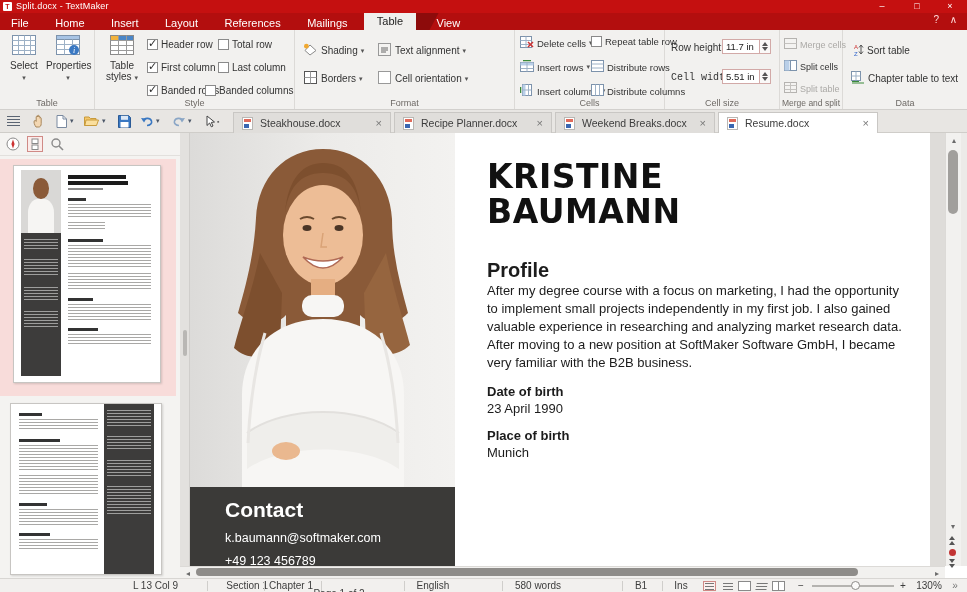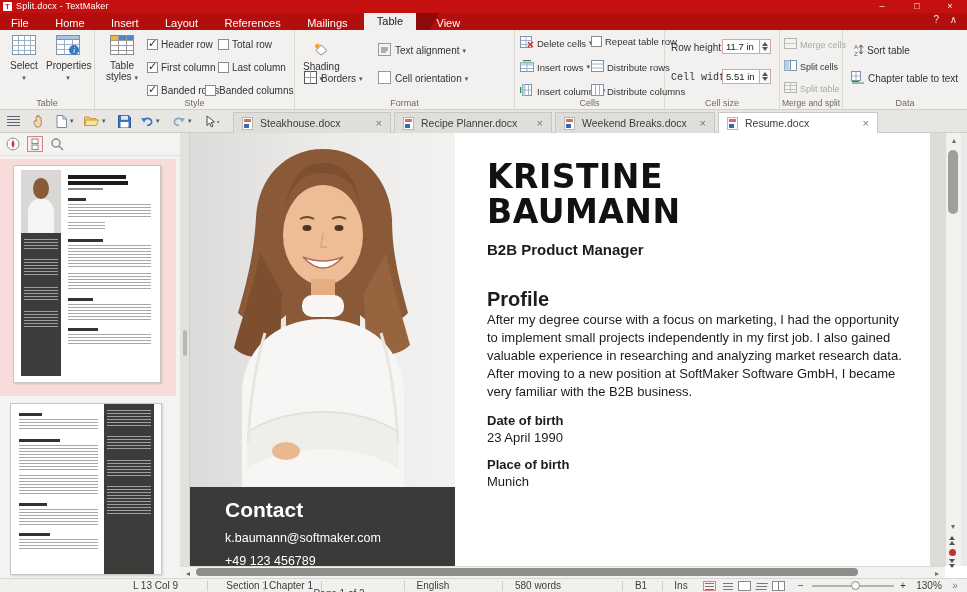--- a/index.html
+++ b/index.html
@@ -180,21 +180,21 @@
         <span>Last column</span>
       </div>
     <div class="srow" style="left:110px;top:55px;">
         <span class="cbx"></span>
         <span>Banded columns</span>
       </div>
     <div class="rglabel">Style</div>
   </div>
 
   <div class="rgroup" style="left:295px;width:220px;">
-    <div class="srow" style="left:8px;top:13px;flex-direction:column;">
+    <div class="srow" style="left:8px;top:13px;">
       <span><svg width="15" height="13" viewBox="0 0 15 13">
             <path d="M7 2 L13 7.5 L7 12 L2 7.5 Z" fill="#fff" stroke="#8a8a8a"></path>
             <circle cx="3.4" cy="3.2" r="2.4" fill="#f0a830"></circle>
           </svg></span>
       <span>Shading</span>
         <span class="caret">▾</span>
     </div>
     <div class="srow" style="left:8px;top:41px;">
       <span><svg width="15" height="13" viewBox="0 0 15 13">
             <rect x="1.5" y="0.5" width="12" height="12" fill="#fff" stroke="#555"></rect>
@@ -532,21 +532,20 @@
       <div class="ch">Contact</div>
       <div class="cl">k.baumann@softmaker.com</div>
       <div class="cl">+49 123 456789</div>
     </div>
 
     <div id="rescontent">
       <div id="res-name">
         <div>KRISTINE</div>
         <div>BAUMANN</div>
       </div>
-      <div id="res-job">B2B Product Manager</div>
       <div id="res-profile-h">Profile</div>
       <div class="res-p">After my degree course with a focus on marketing, I had the opportunity to implement small projects independently in my first job. I also gained valuable experience in researching and analyzing market research data.</div>
       <div class="res-p">After moving to a new position at SoftMaker Software GmbH, I became very familiar with the B2B business.</div>
       <div class="res-lbl">Date of birth</div>
       <div class="res-val">23 April 1990</div>
       <div class="res-lbl">Place of birth</div>
       <div class="res-val">Munich</div>
     </div>
   </div>
 </div>

